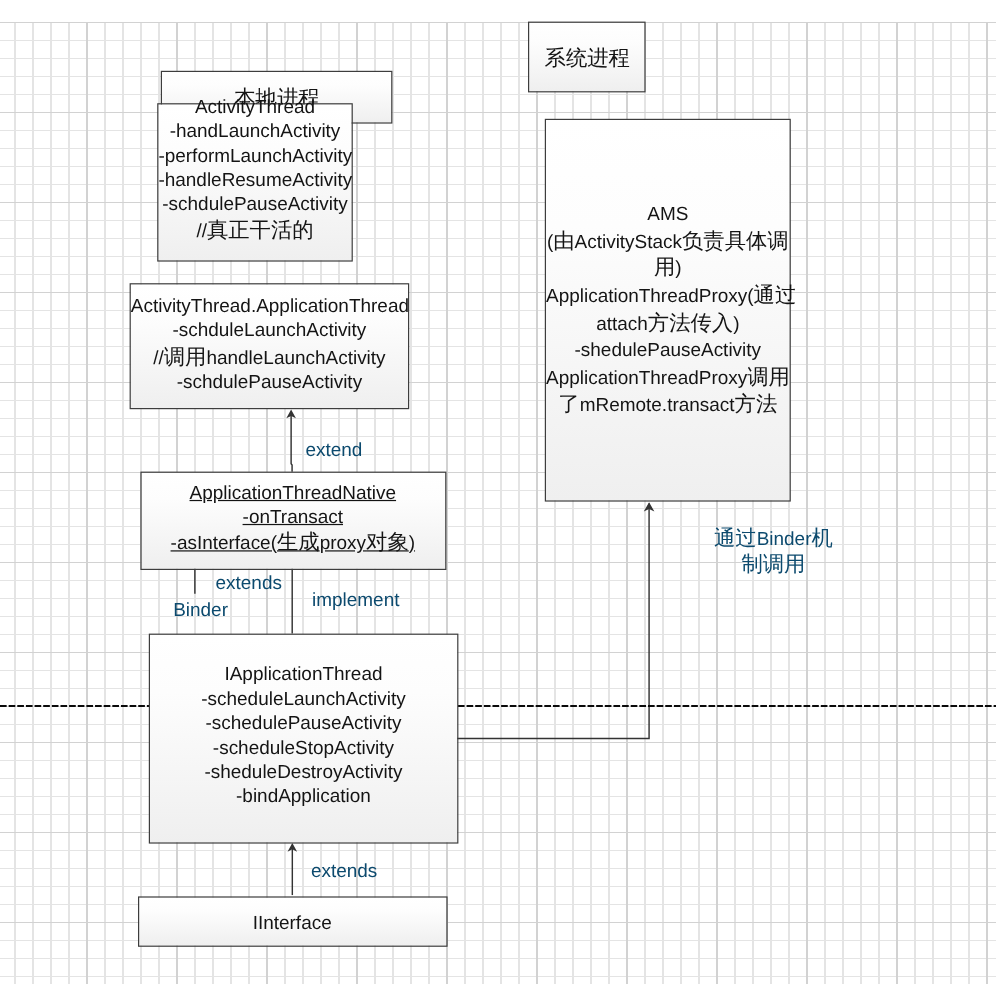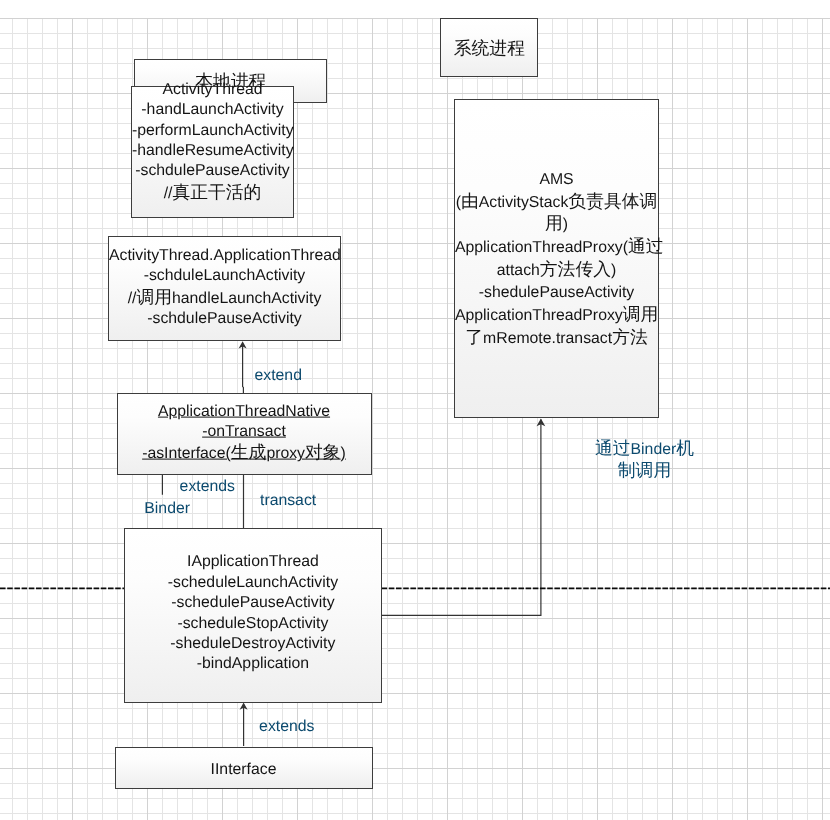--- a/index.html
+++ b/index.html
@@ -117,20 +117,20 @@
       <div class="ln">attach<span class="cjk">方法传入</span>)</div>
       <div class="ln">-shedulePauseActivity</div>
       <div class="ln">ApplicationThreadProxy<span class="cjk">调用</span></div>
       <div class="ln"><span class="cjk">了</span>mRemote.transact<span class="cjk">方法</span></div>
     </div>
   </div>
 
   <div class="lbl" style="left:254.5px;top:365px;">extend</div>
   <div class="lbl" style="left:179.6px;top:476.2px;">extends</div>
   <div class="lbl" style="left:144.3px;top:498.3px;">Binder</div>
-  <div class="lbl" style="left:260px;top:490px;">transact</div>
+  <div class="lbl" style="left:260px;top:490px;">implement</div>
   <div class="lbl" style="left:259.1px;top:716.2px;">extends</div>
   <div class="lbl" style="left:549.5px;top:438px;width:110px;line-height:20.1px;margin-left:40px;">
     <div><span class="cjk">通过</span>Binder<span class="cjk">机</span></div>
     <div><span class="cjk">制调用</span></div>
   </div>
 
 </div>
 
 </body></html>

